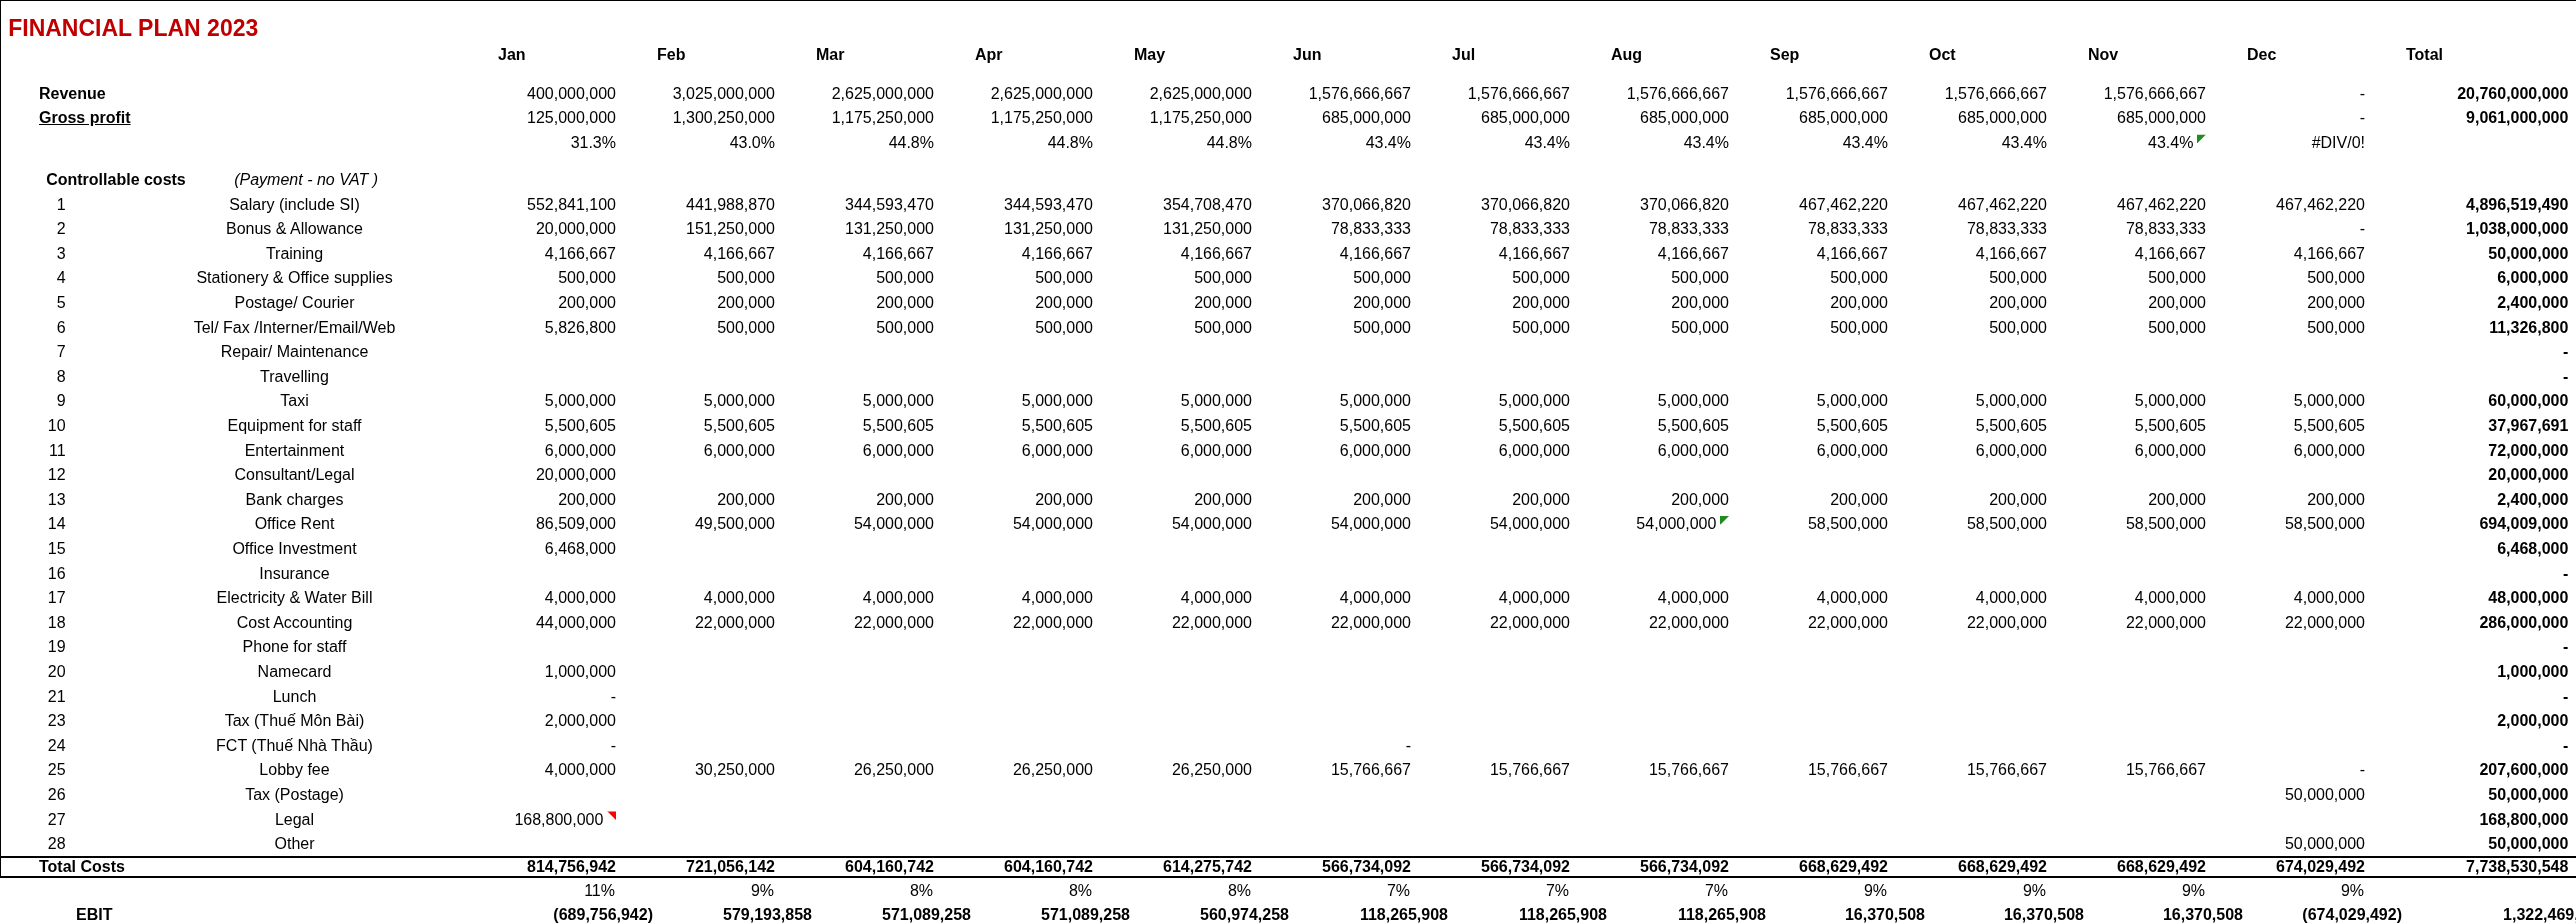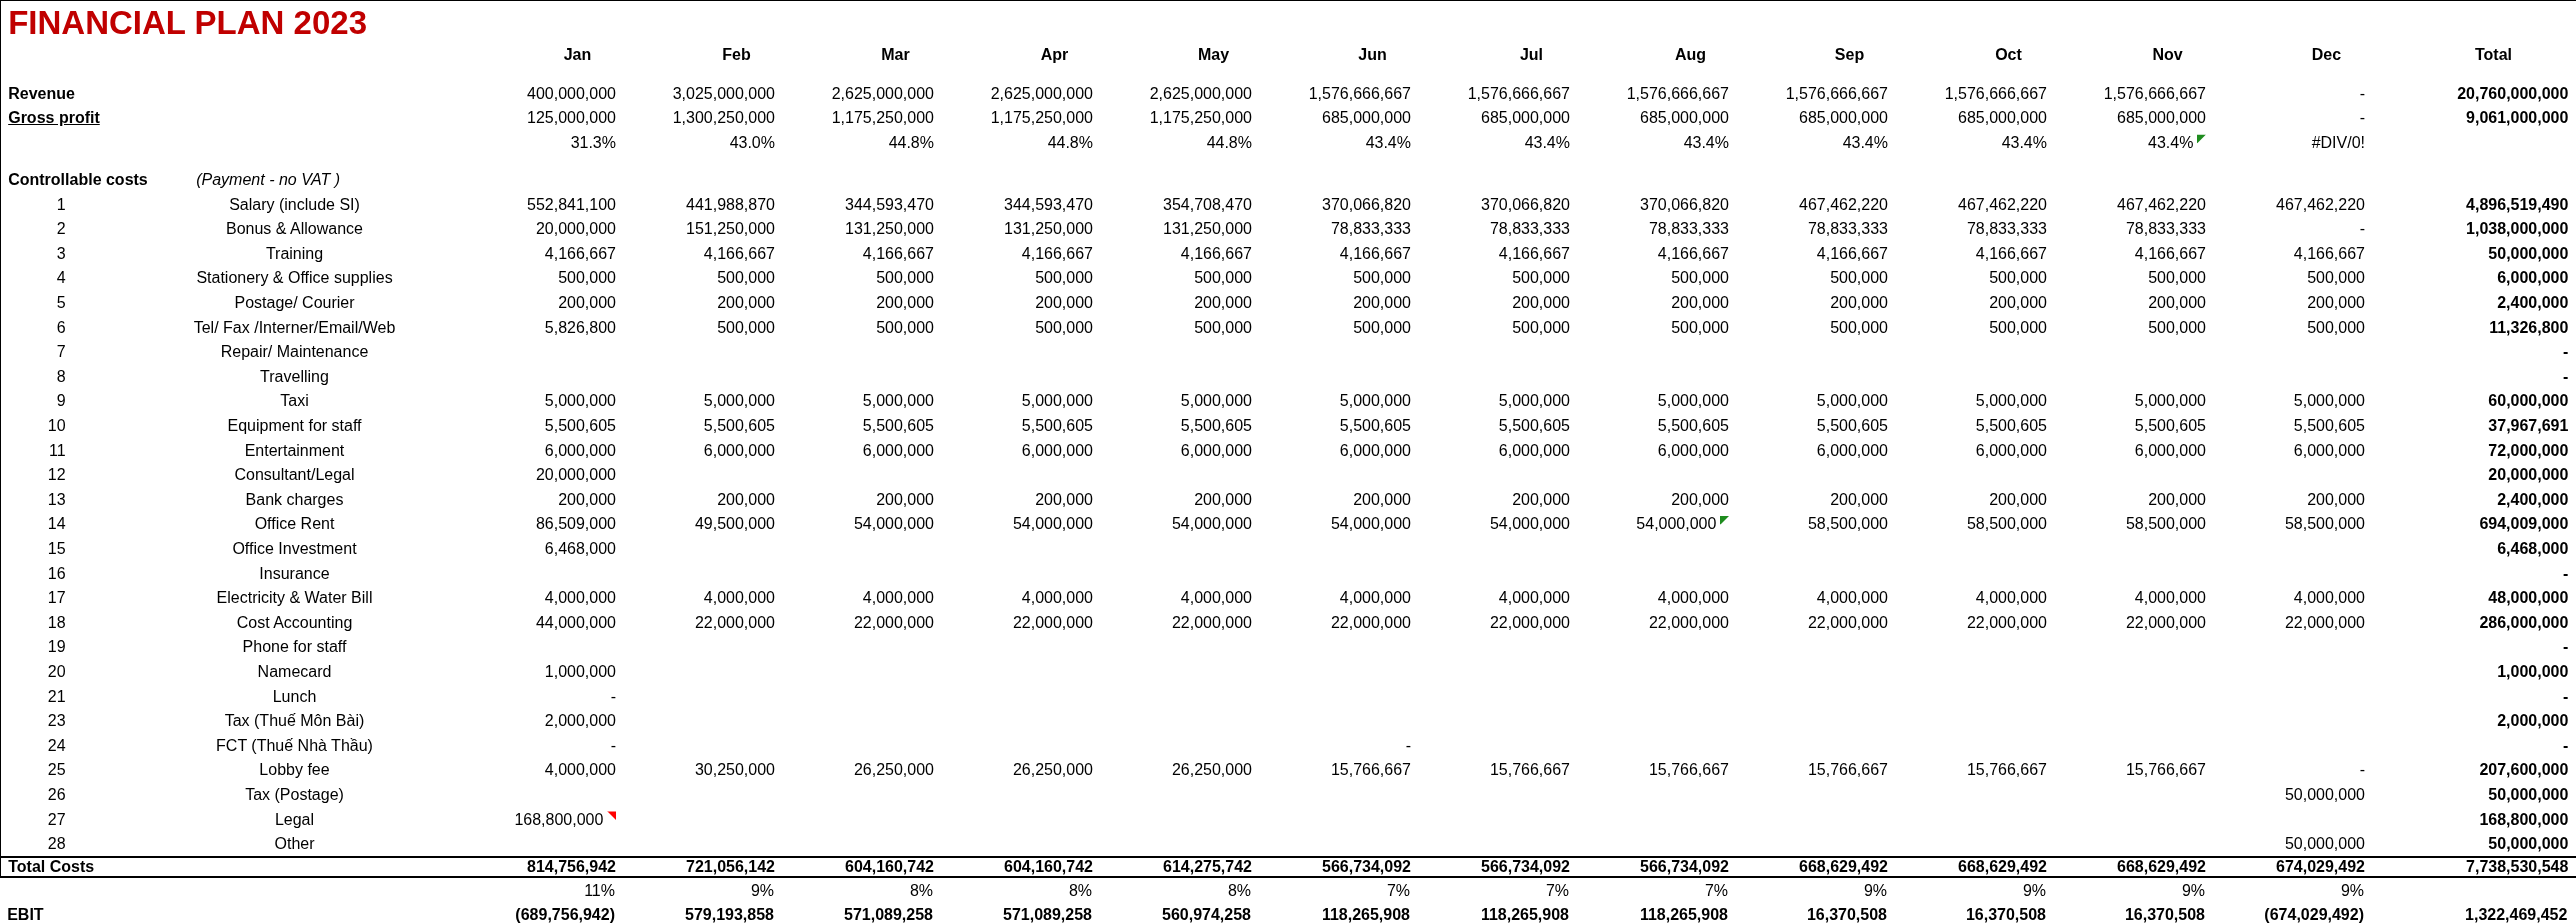--- a/index.html
+++ b/index.html
@@ -3,28 +3,28 @@
 <meta charset="utf-8">
 <style>
   html,body{margin:0;padding:0;background:#fff;width:2576px;height:924px;overflow:hidden;}
   *{box-sizing:border-box;}
   body{font-family:"Liberation Sans","DejaVu Sans",sans-serif;font-size:16px;color:#000;}
   #sheet{width:2576px;height:924px;background:#fff;position:relative;}
   .boxed{border-top:1.8px solid #000;border-left:1.8px solid #000;}
   .r{display:grid;grid-template-columns:70px 427px repeat(12,159px) 175px;height:24.6px;align-items:center;}
   .c{text-align:right;padding-right:41px;white-space:nowrap;position:relative;}
   .ct{text-align:right;padding-right:12.6px;white-space:nowrap;font-weight:bold;}
-  .h{text-align:center;font-weight:bold;}
+  .h{font-weight:bold;}
   .hu span{}
   .lab{grid-column:1/3;text-align:left;padding-left:7.2px;white-space:nowrap;}
   .num{text-align:right;padding-right:5.4px;}
   .ilab{text-align:center;padding-left:20px;white-space:nowrap;}
-  .bold{font-weight:bold;}
+  .bold{font-weight:bold;padding-left:38px;}
   .title-row{height:41px;display:flex;align-items:flex-end;}
-  .title-text{font-size:33px;font-weight:bold;padding-left:7.2px;letter-spacing:0px;}
+  .title-text{font-size:23px;font-weight:bold;padding-left:7.2px;letter-spacing:0px;}
   .hdr-row{height:25px;}
   .sp{width:100%;}
   .row-totalcosts{border-top:2.7px solid #000;border-bottom:2.7px solid #000;height:22px;font-weight:bold;}
   .sect-note{font-style:italic;font-weight:normal;margin-left:44px;}
   .mk{display:inline-block;width:9px;height:9px;margin-left:3.6px;transform:translateY(-4.5px);}
   .mk.red{clip-path:polygon(0 0,100% 0,100% 100%);}
   .mk.green{clip-path:polygon(0 0,100% 0,0 100%);}
 </style>
 </head>
 <body>

